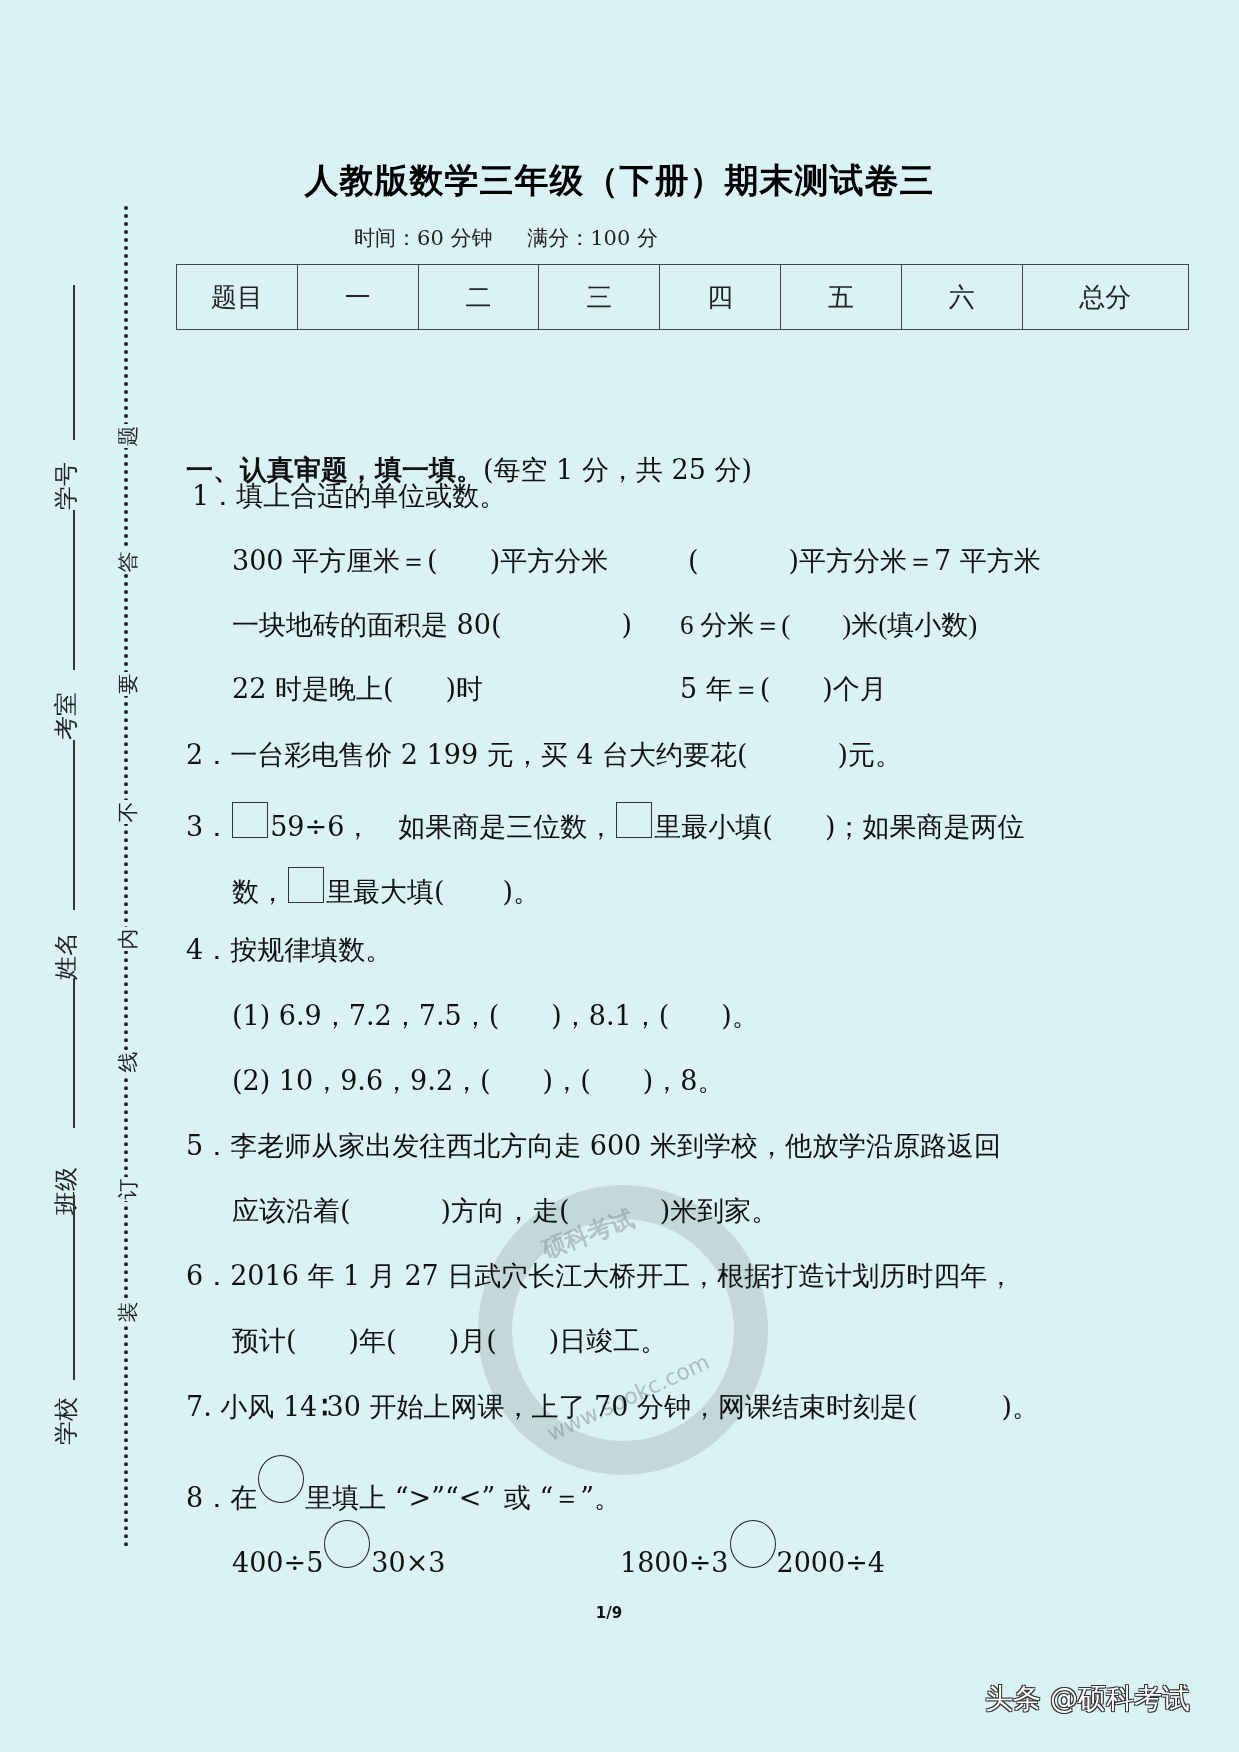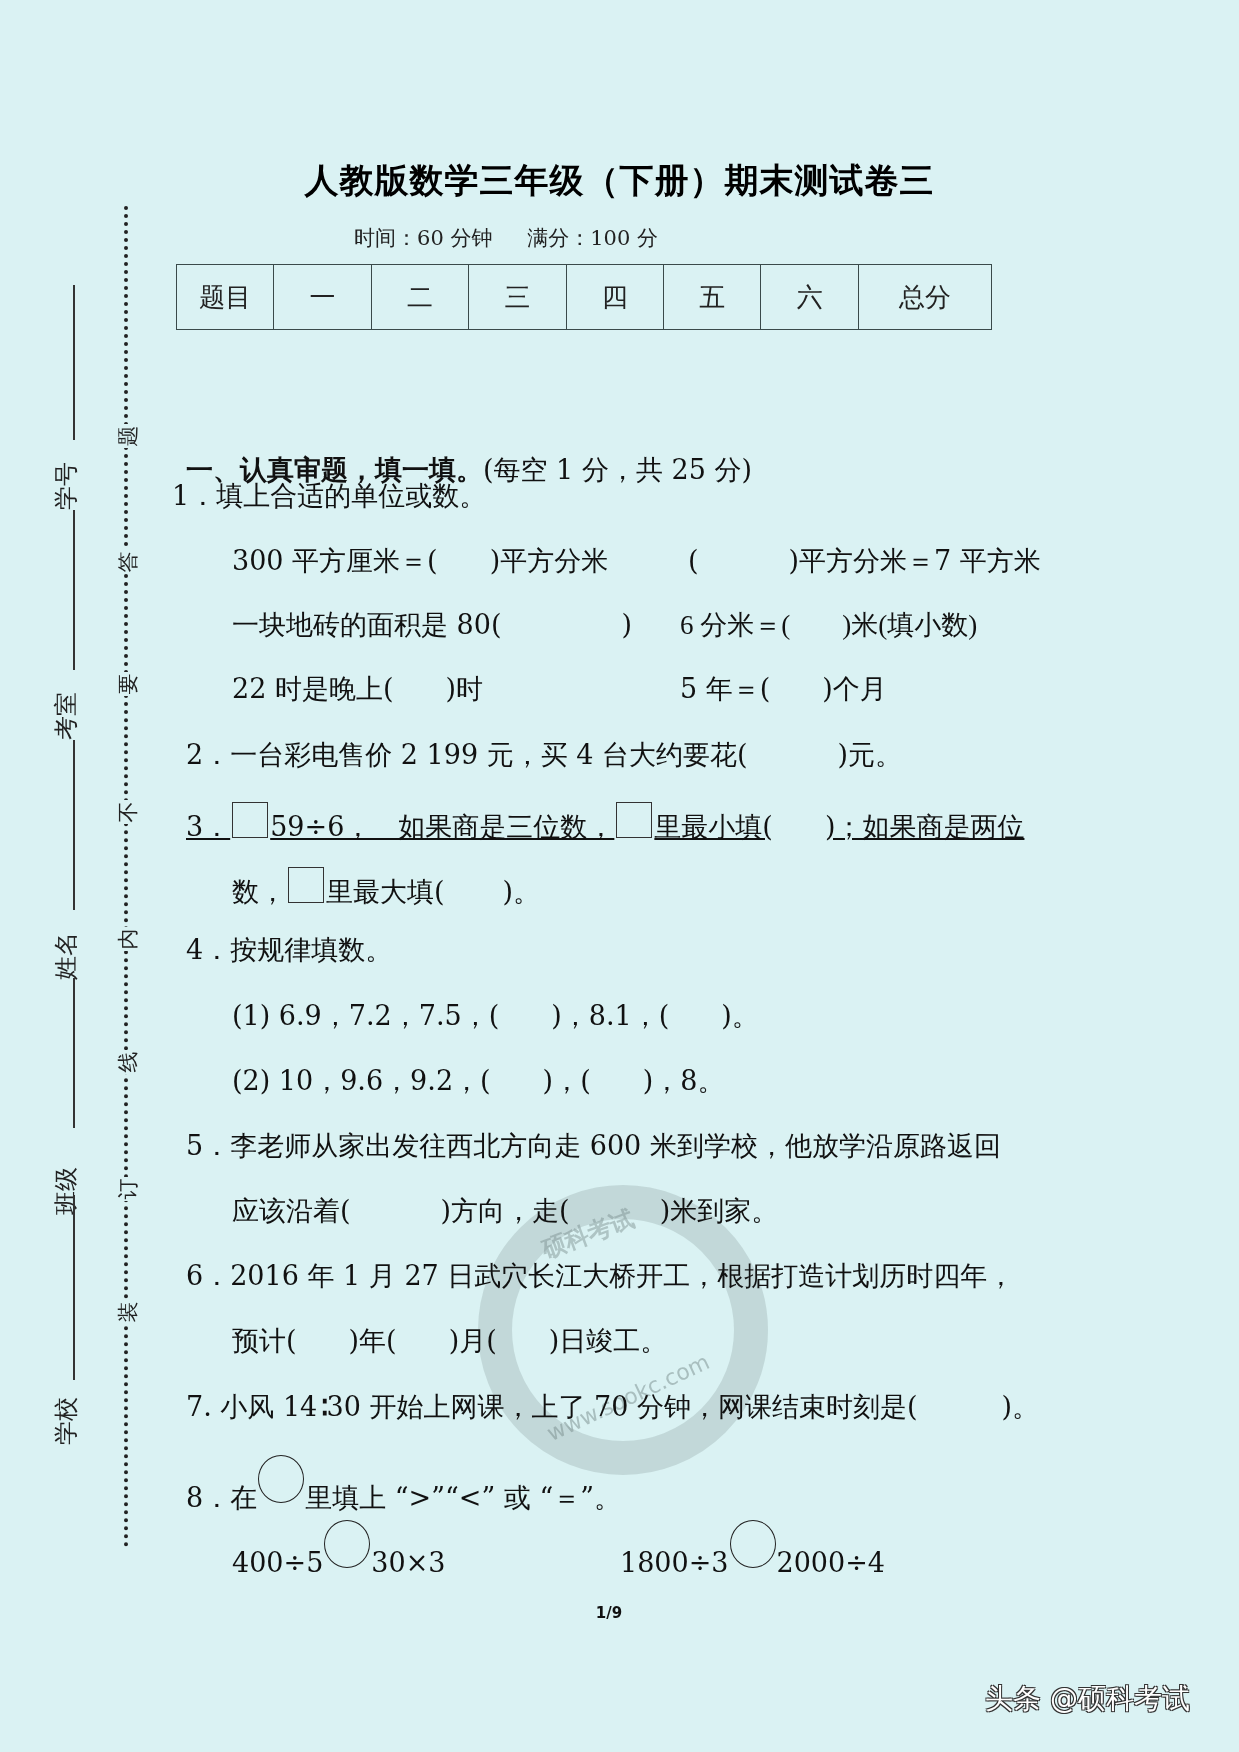--- a/index.html
+++ b/index.html
@@ -15,21 +15,21 @@
       font-family:"DejaVu Sans","Liberation Sans",sans-serif;
       font-weight:bold; font-size:34px; letter-spacing:1px; color:#000;
     }
     .subtitle {
       left:0; width:1012px; top:224px; text-align:center;
       font-size:21px; color:#222;
     }
     .subtitle span { margin:0 14px; }
     table.score {
       position:absolute; left:176px; top:264px; border-collapse:collapse;
-      width:816px; font-size:26px; color:#222;
+      width:1013px; font-size:26px; color:#222;
     }
     table.score td {
       border:1.5px solid #3a4a4a; height:64px; text-align:center; padding:0;
     }
     .side-label {
       position:absolute; font-size:24px; color:#222;
       transform:rotate(-90deg); transform-origin:center center;
       white-space:nowrap; width:60px; text-align:center;
     }
     .side-line {
@@ -142,21 +142,21 @@
     <td>六</td>
     <td>总分</td>
   </tr>
 </tbody>
   </table>
 
 <div class="line section" style="left:186px;top:412px;margin-top:40px;">
   <span>一、认真审题，填一填。</span><span class="note">(每空 1 分，共 25 分)</span>
 </div>
 
-<div class="line" style="left:172px;top:478px;text-align:center;">1．填上合适的单位或数。</div>
+<div class="line" style="left:192px;top:478px;text-align:center;">1．填上合适的单位或数。</div>
 <div class="line" style="left:232px;top:543px;">
   <span>300 平方厘米＝(</span><span class="blank" style="width:52px"></span><span>)平方分米</span>
 </div>
 <div class="line" style="left:680px;top:543px;margin-left:8px;">
   <span>(</span><span class="blank" style="width:90px"></span><span>)平方分米＝7 平方米</span>
 </div>
 <div class="line" style="left:232px;top:607px;">
   <span>一块地砖的面积是 80(</span><span class="blank" style="width:120px"></span><span>)</span>
 </div>
 <div class="line" style="left:680px;top:607px;font-family:Liberation Serif, serif;">
@@ -166,21 +166,21 @@
   <span>22 时是晚上(</span><span class="blank" style="width:52px"></span><span>)时</span>
 </div>
 <div class="line" style="left:680px;top:671px;">
   <span>5 年＝(</span><span class="blank" style="width:52px"></span><span>)个月</span>
 </div>
 
 <div class="line" style="left:186px;top:737px;">
   <span>2．一台彩电售价 2 199 元，买 4 台大约要花(</span><span class="blank" style="width:90px"></span><span>)元。</span>
 </div>
 
-<div class="line" style="left:186px;top:802px;text-decoration:underline;">
+<div class="line" style="left:186px;top:802px;">
   <span>3．</span><span class="sq"></span><span>59÷6，　如果商是三位数，</span><span class="sq"></span><span>里最小填(</span><span class="blank" style="width:52px"></span><span>)；如果商是两位</span>
 </div>
 <div class="line" style="left:232px;top:867px;">
   <span>数，</span><span class="sq"></span><span>里最大填(</span><span class="blank" style="width:58px"></span><span>)。</span>
 </div>
 
 <div class="line" style="left:186px;top:932px;">4．按规律填数。</div>
 <div class="line" style="left:232px;top:998px;">
   <span>(1) 6.9，7.2，7.5，(</span><span class="blank" style="width:52px"></span><span>)，8.1，(</span><span class="blank" style="width:52px"></span><span>)。</span>
 </div>

